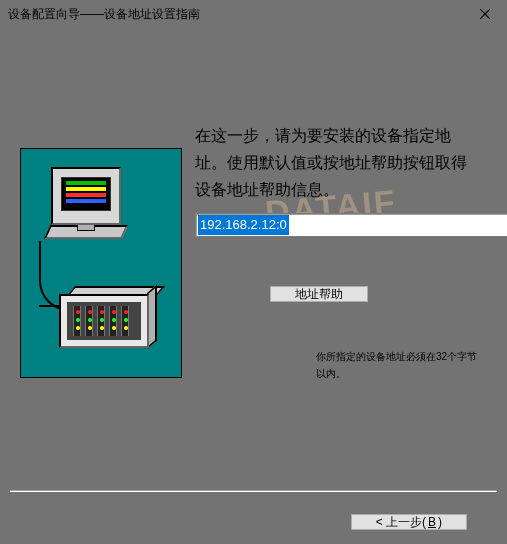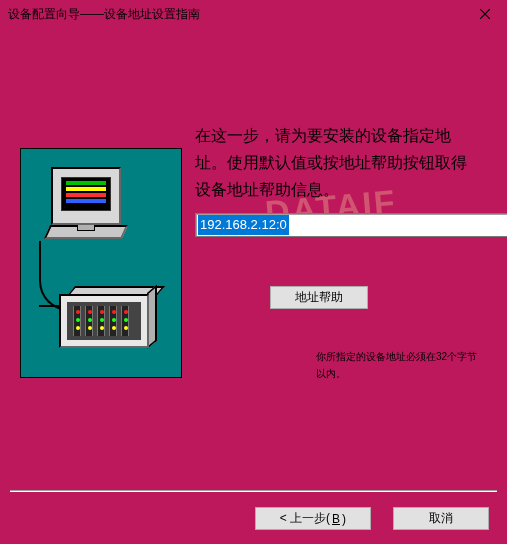--- a/index.html
+++ b/index.html
@@ -6,21 +6,21 @@
   html, body {
     margin: 0; padding: 0;
     font-family: "Microsoft YaHei", "SimSun", Tahoma, sans-serif;
     font-size: 12px;
     background: #fff;
     color: #000;
   }
   .dialog {
     width: 507px;
     height: 544px;
-    background: #be185d;
+    background: #737373;
     position: relative;
   }
   .titlebar {
     height: 28px;
     display: flex;
     align-items: center;
     padding: 0 4px 0 8px;
   }
   .titlebar-title { flex: 1; font-size: 12px; }
   .close-btn {
@@ -177,21 +177,21 @@
     pointer-events:none;
     font-family: Arial, sans-serif;
   }
   .help-btn-wrap {
     position:absolute;
     left: 270px;
     top: 258px;
   }
   .win-btn {
     min-width: 92px;
-    height: 23px;
+    height: 16px;
     background: #e1e1e1;
     border: 1px solid #adadad;
     font-size: 12px;
     font-family: inherit;
     padding: 0 24px;
     cursor: pointer;
     display: inline-flex;
     align-items: center;
     justify-content: center;
     gap: 2px;
@@ -313,18 +313,15 @@
 
   <div class="footer">
     <div class="grp">
       <button class="win-btn">
         <span>&lt; 上一步(</span>
           <span class="underline">B</span>
           <span>)</span>
       </button>
     </div>
     <div class="gap"></div>
-    <button class="win-btn">
-      <span>取消</span>
-    </button>
   </div>
 
 </div>
 
 </body></html>

